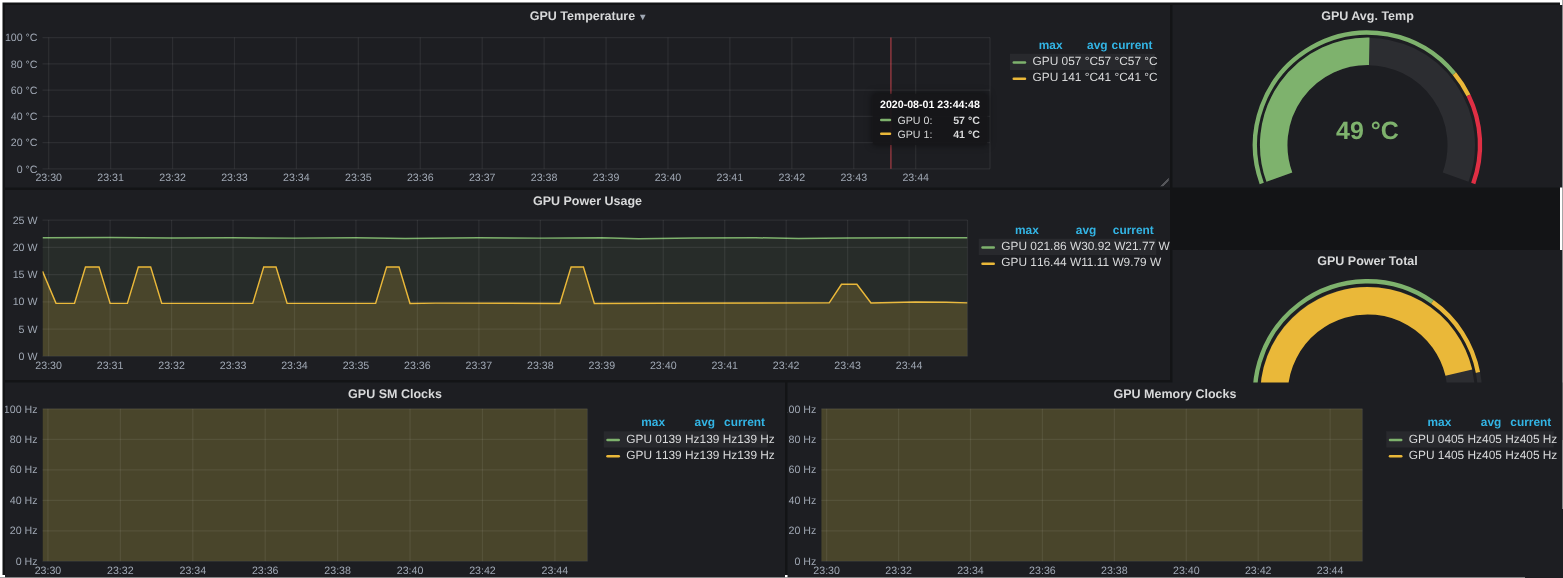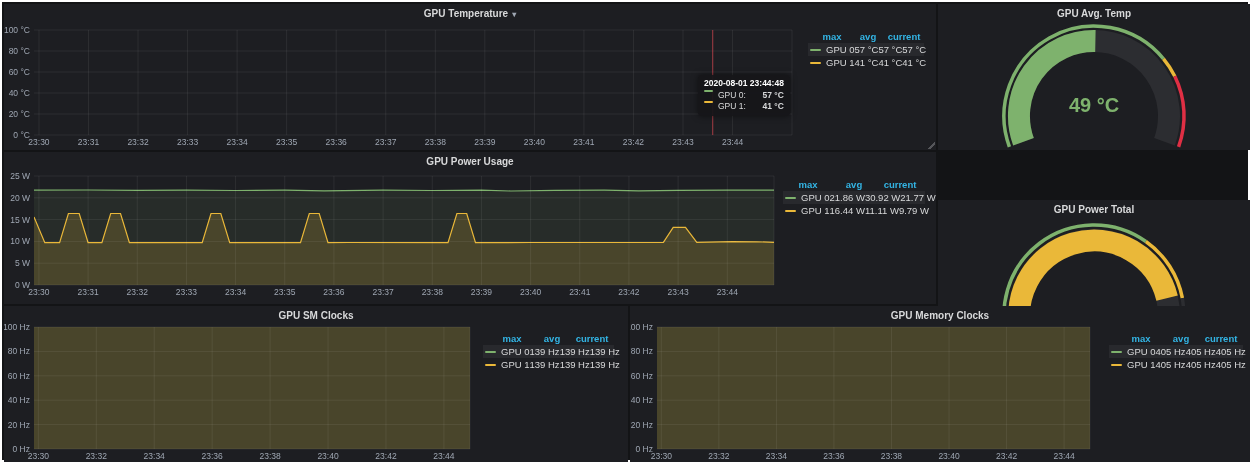--- a/index.html
+++ b/index.html
@@ -23,27 +23,27 @@
   #p4 .gauge-value{top:110px;font-size:13px;}
   .legend{position:absolute;font-size:9.5px;color:#d8d9da;}
   #p1 .legend{top:26px;right:12px;width:116px;--col:36px;}
   #p3 .legend{top:26px;right:11px;width:142px;--col:47px;}
   #p5 .legend{top:26px;right:14px;width:131px;--col:40px;}
   #p6 .legend{top:26px;right:7px;width:134px;--col:40px;}
   .legend-row{display:flex;align-items:center;height:13px;padding:0 2px;}
   .legend-row.hl{background:rgba(255,255,255,0.05);}
   .legend-header{font-weight:bold;}
   .lg-name{flex:1;display:flex;align-items:center;white-space:nowrap;cursor:pointer;}
-  .lg-col{width:var(--col);text-align:center;white-space:nowrap;}
+  .lg-col{width:var(--col);text-align:right;white-space:nowrap;}
   .sw{display:inline-block;width:11px;height:2px;margin-right:5px;border-radius:1px;}
   .tooltip{position:absolute;left:694px;top:71px;background:rgba(22,22,25,0.93);
     border-radius:3px;padding:3px 6px 4px 6px;font-size:8.5px;color:#d8d9da;
     white-space:nowrap;z-index:5;box-shadow:0 0 6px rgba(0,0,0,0.5);}
   .tt-time{font-weight:bold;color:#fff;margin-bottom:2px;}
-  .tt-row{display:flex;height:11px;}
+  .tt-row{display:flex;align-items:center;height:11px;}
   .tt-row .sw{width:9px;}
   .tt-name{margin-right:8px;}
   .tt-val{font-weight:bold;margin-left:auto;}
   .resize-corner{position:absolute;right:1px;bottom:1px;width:8px;height:8px;cursor:nwse-resize;
     background:linear-gradient(135deg,transparent 55%,#55565a 55%,#55565a 70%,transparent 70%);}
   svg text{font-family:"Liberation Sans",sans-serif;}
 </style>
 </head>
 <body>
 

